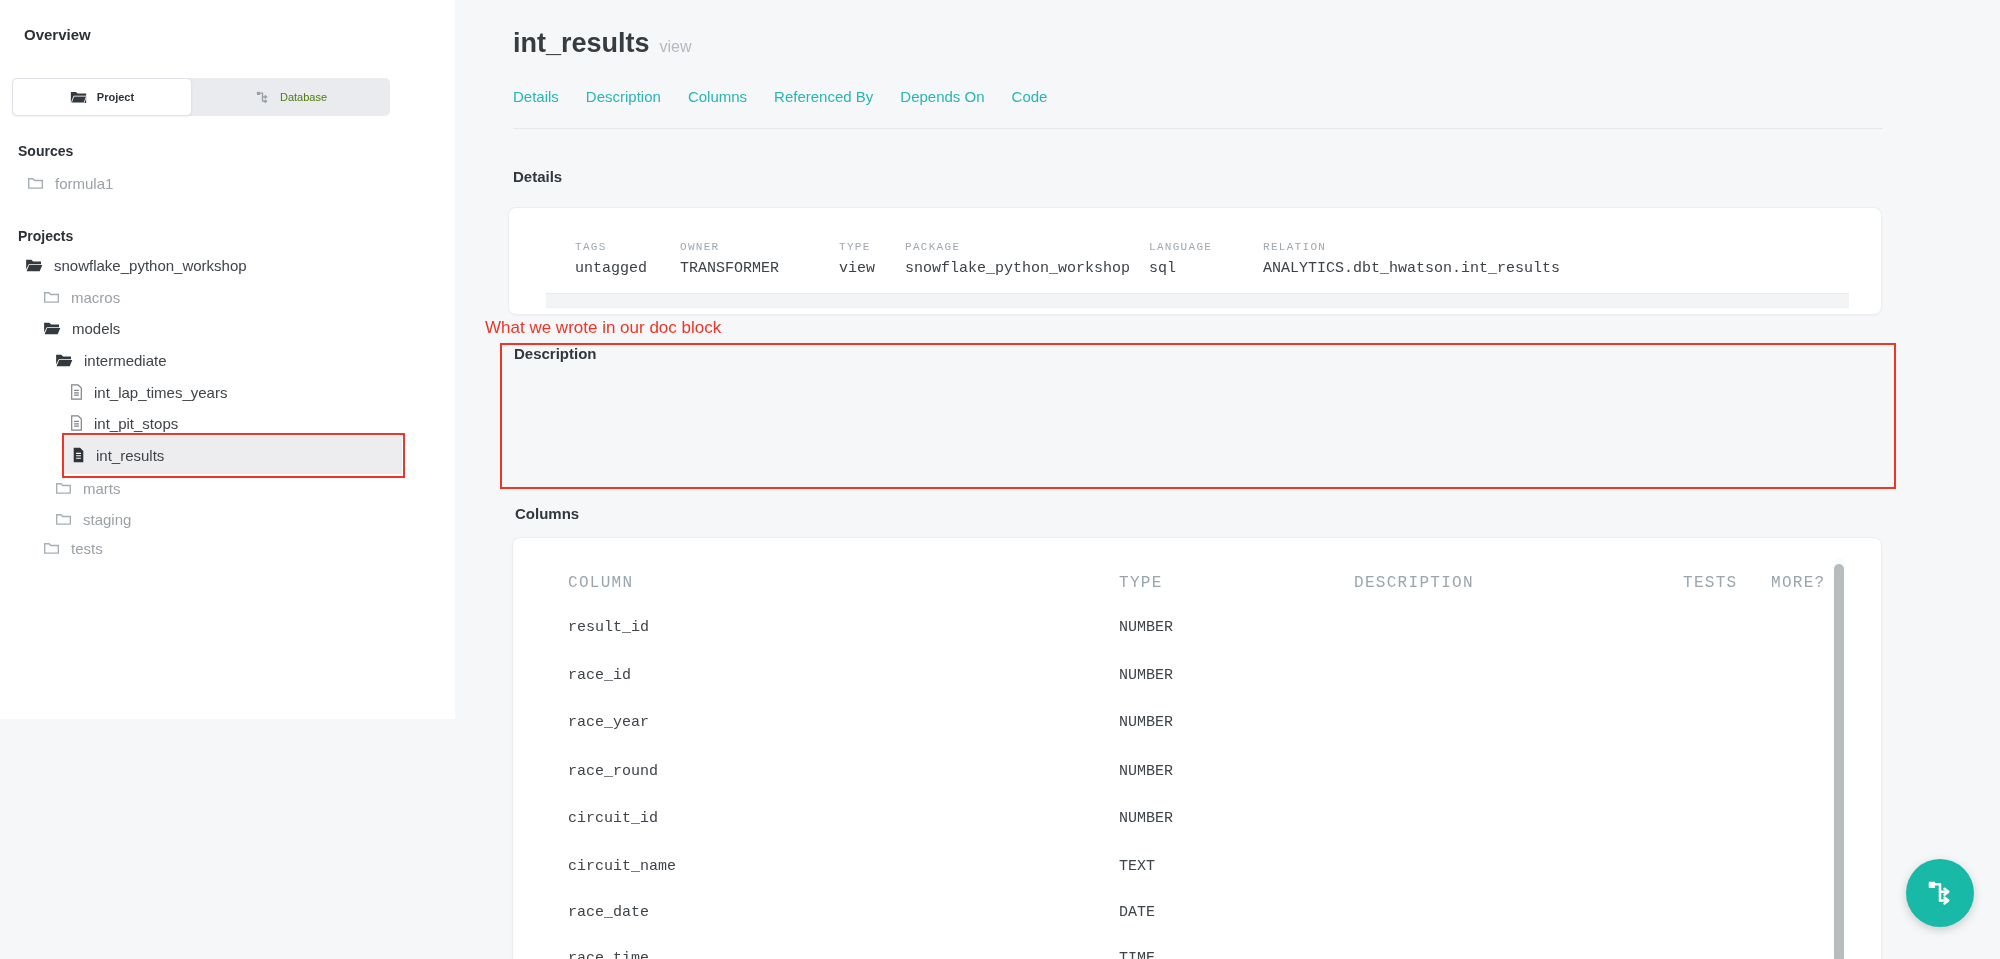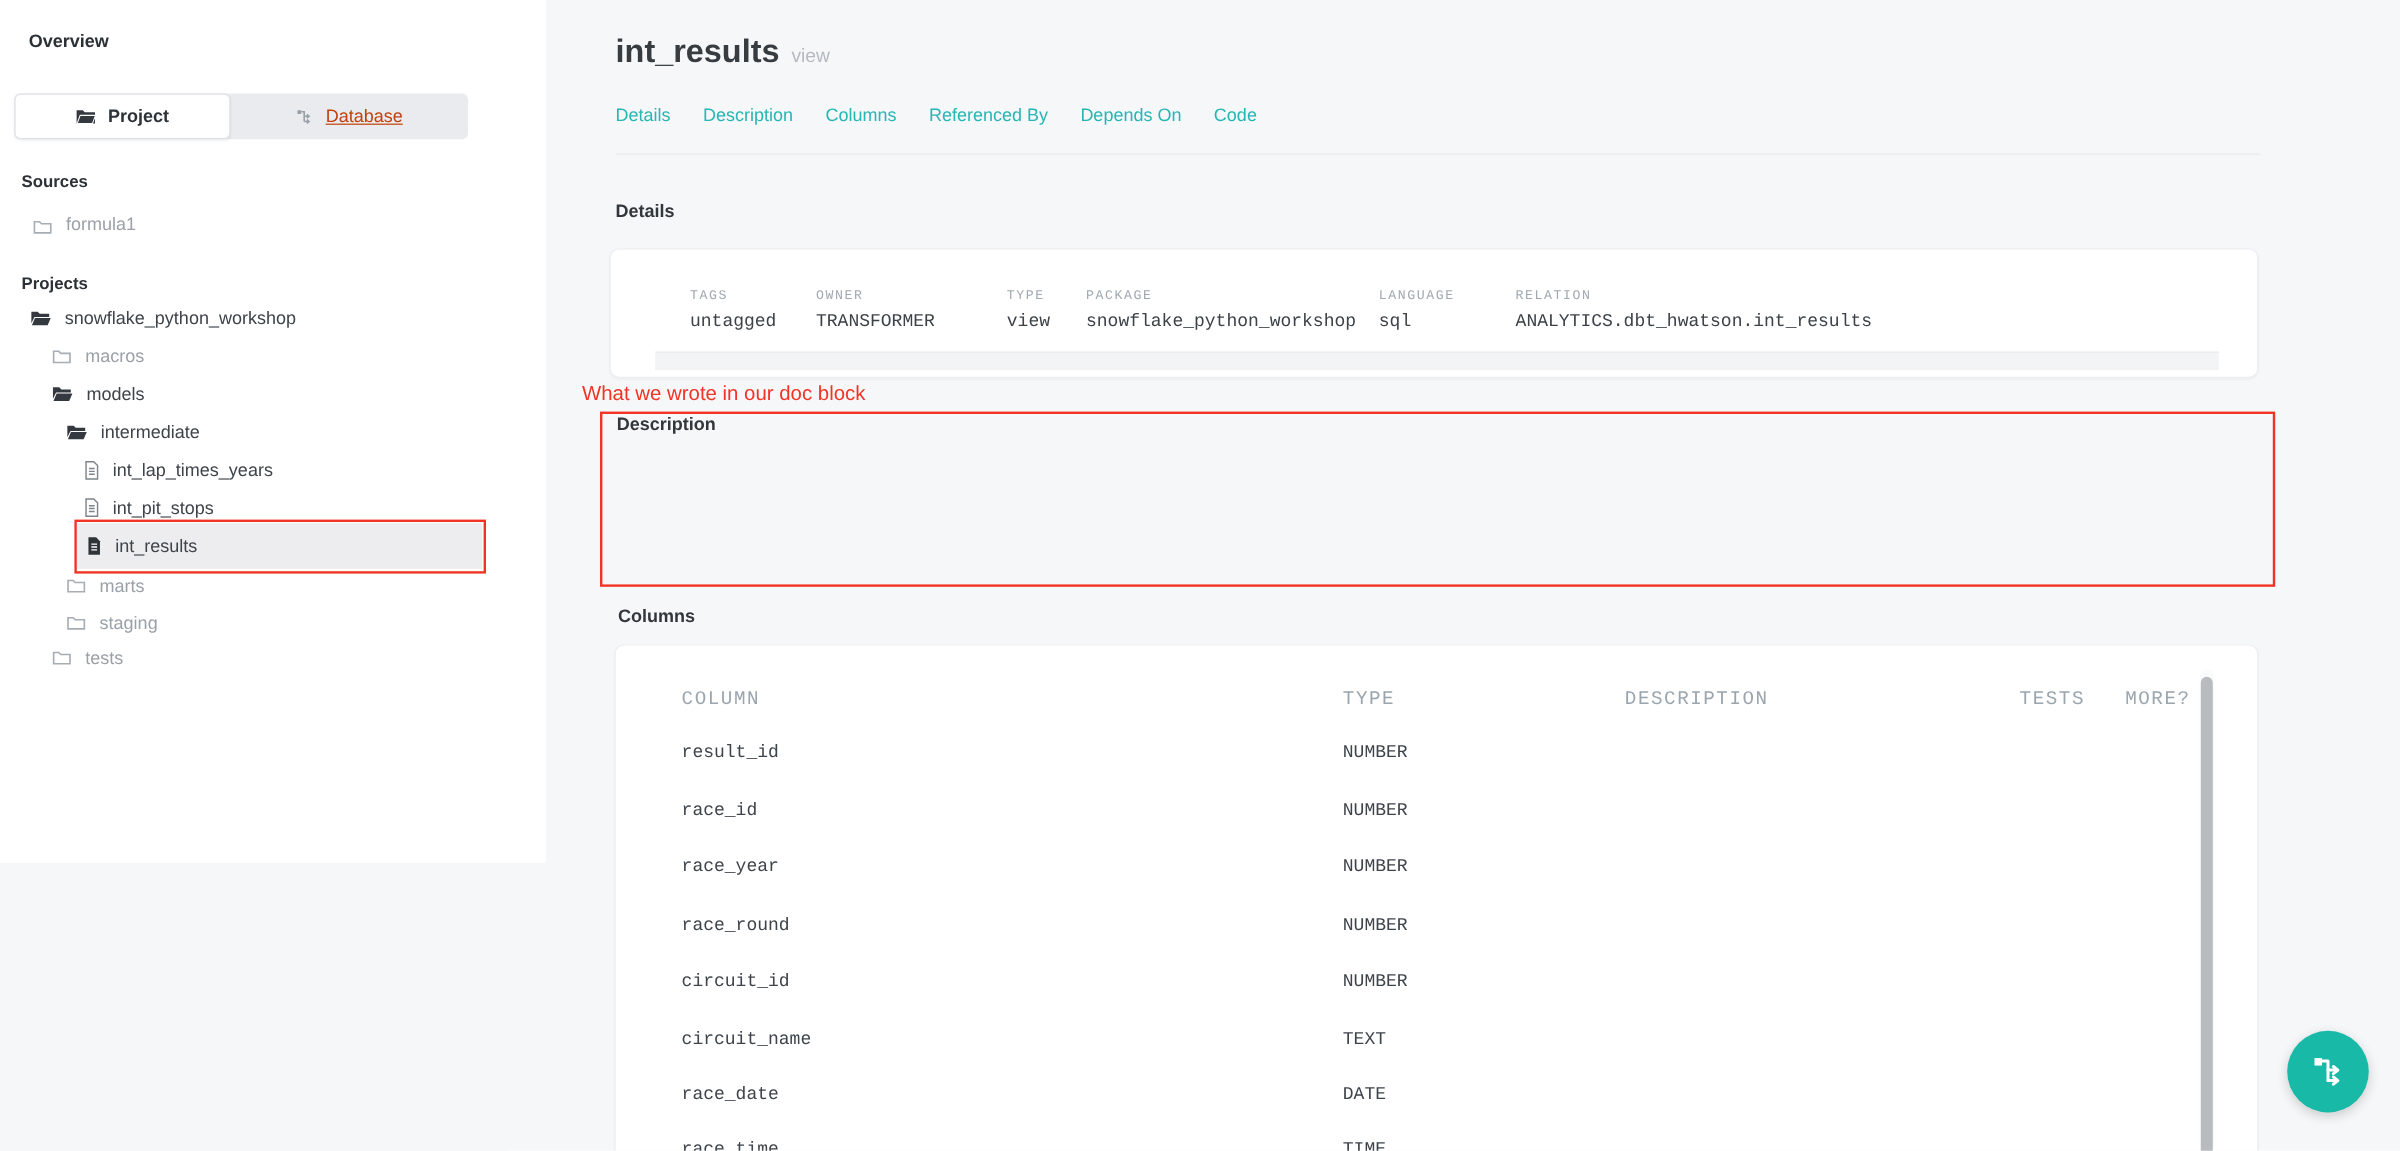--- a/index.html
+++ b/index.html
@@ -4,23 +4,23 @@
 <style>
   * { margin:0; padding:0; box-sizing:border-box; }
   html,body { width:2000px; height:959px; }
   body { font-family:"Liberation Sans", sans-serif; background:#ffffff; overflow:hidden; }
   #app { position:relative; width:2000px; height:959px; background:#f6f7f9; }
 
   
   #sidebar { position:absolute; left:0; top:0; width:455px; height:719px; background:#ffffff; }
   .sb-overview { position:absolute; left:24px; top:26px; font-size:15px; font-weight:700; color:#2c3136; }
   .toggle { position:absolute; left:12px; top:78px; width:378px; height:38px; background:#e9ebee; border-radius:5px; display:flex; }
-  .toggle-btn { display:flex; align-items:center; justify-content:center; gap:10px; font-size:15px; cursor:pointer; }
+  .toggle-btn { display:flex; align-items:center; justify-content:center; gap:10px; font-size:11px; cursor:pointer; }
   .toggle-btn.active { width:180px; background:#ffffff; border:1px solid #dfe2e6; border-radius:5px; color:#2c3237; font-weight:700; box-shadow:0 1px 2px rgba(0,0,0,0.05); }
-  .toggle-btn.inactive { flex:1; color:#c2410c; font-weight:500;text-decoration:underline; }
+  .toggle-btn.inactive { flex:1; color:#4d7c0f; font-weight:500; }
   .sb-section { position:absolute; left:18px; font-size:14px; font-weight:700; color:#2c3136; }
   .tree-row { position:absolute; height:26px; display:flex; align-items:center; gap:11px; font-size:15px; cursor:pointer; }
   .tree-row .lbl { white-space:nowrap; }
   .t-dark { color:#3e444a; }
   .t-muted { color:#9aa1a8; }
   .icon { display:inline-flex; flex:0 0 auto; }
   .tree-highlight { position:absolute; left:64px; top:436px; width:338px; height:38px; background:#ededef; }
   .tree-redbox { position:absolute; left:62px; top:433px; width:343px; height:45px; border:2px solid #f13426; }
 
   
@@ -88,21 +88,21 @@
               <path d="M8 5h4v13"></path>
               <path d="M12 11h6M15.6 8.6L18.4 11l-2.8 2.4M12 18h6M15.6 15.6L18.4 18l-2.8 2.4"></path>
             </svg>
         </span>
         <span>Database</span>
       </div>
     </div>
 
     <div class="sb-section" style="top:143px;">Sources</div>
 
-    <div class="tree-row t-muted" style="left:27px; top:170px;align-items:flex-end;">
+    <div class="tree-row t-muted" style="left:27px; top:170px;">
       <span class="icon">
         <svg width="17" height="14" viewBox="0 0 20 16" fill="none" stroke="#a6adb4" stroke-width="1.6">
             <path d="M2 3h5l2 2h9v9H2z"></path>
           </svg>
       </span>
       <span class="lbl">formula1</span>
     </div>
 
     <div class="sb-section" style="top:228px;">Projects</div>
 

